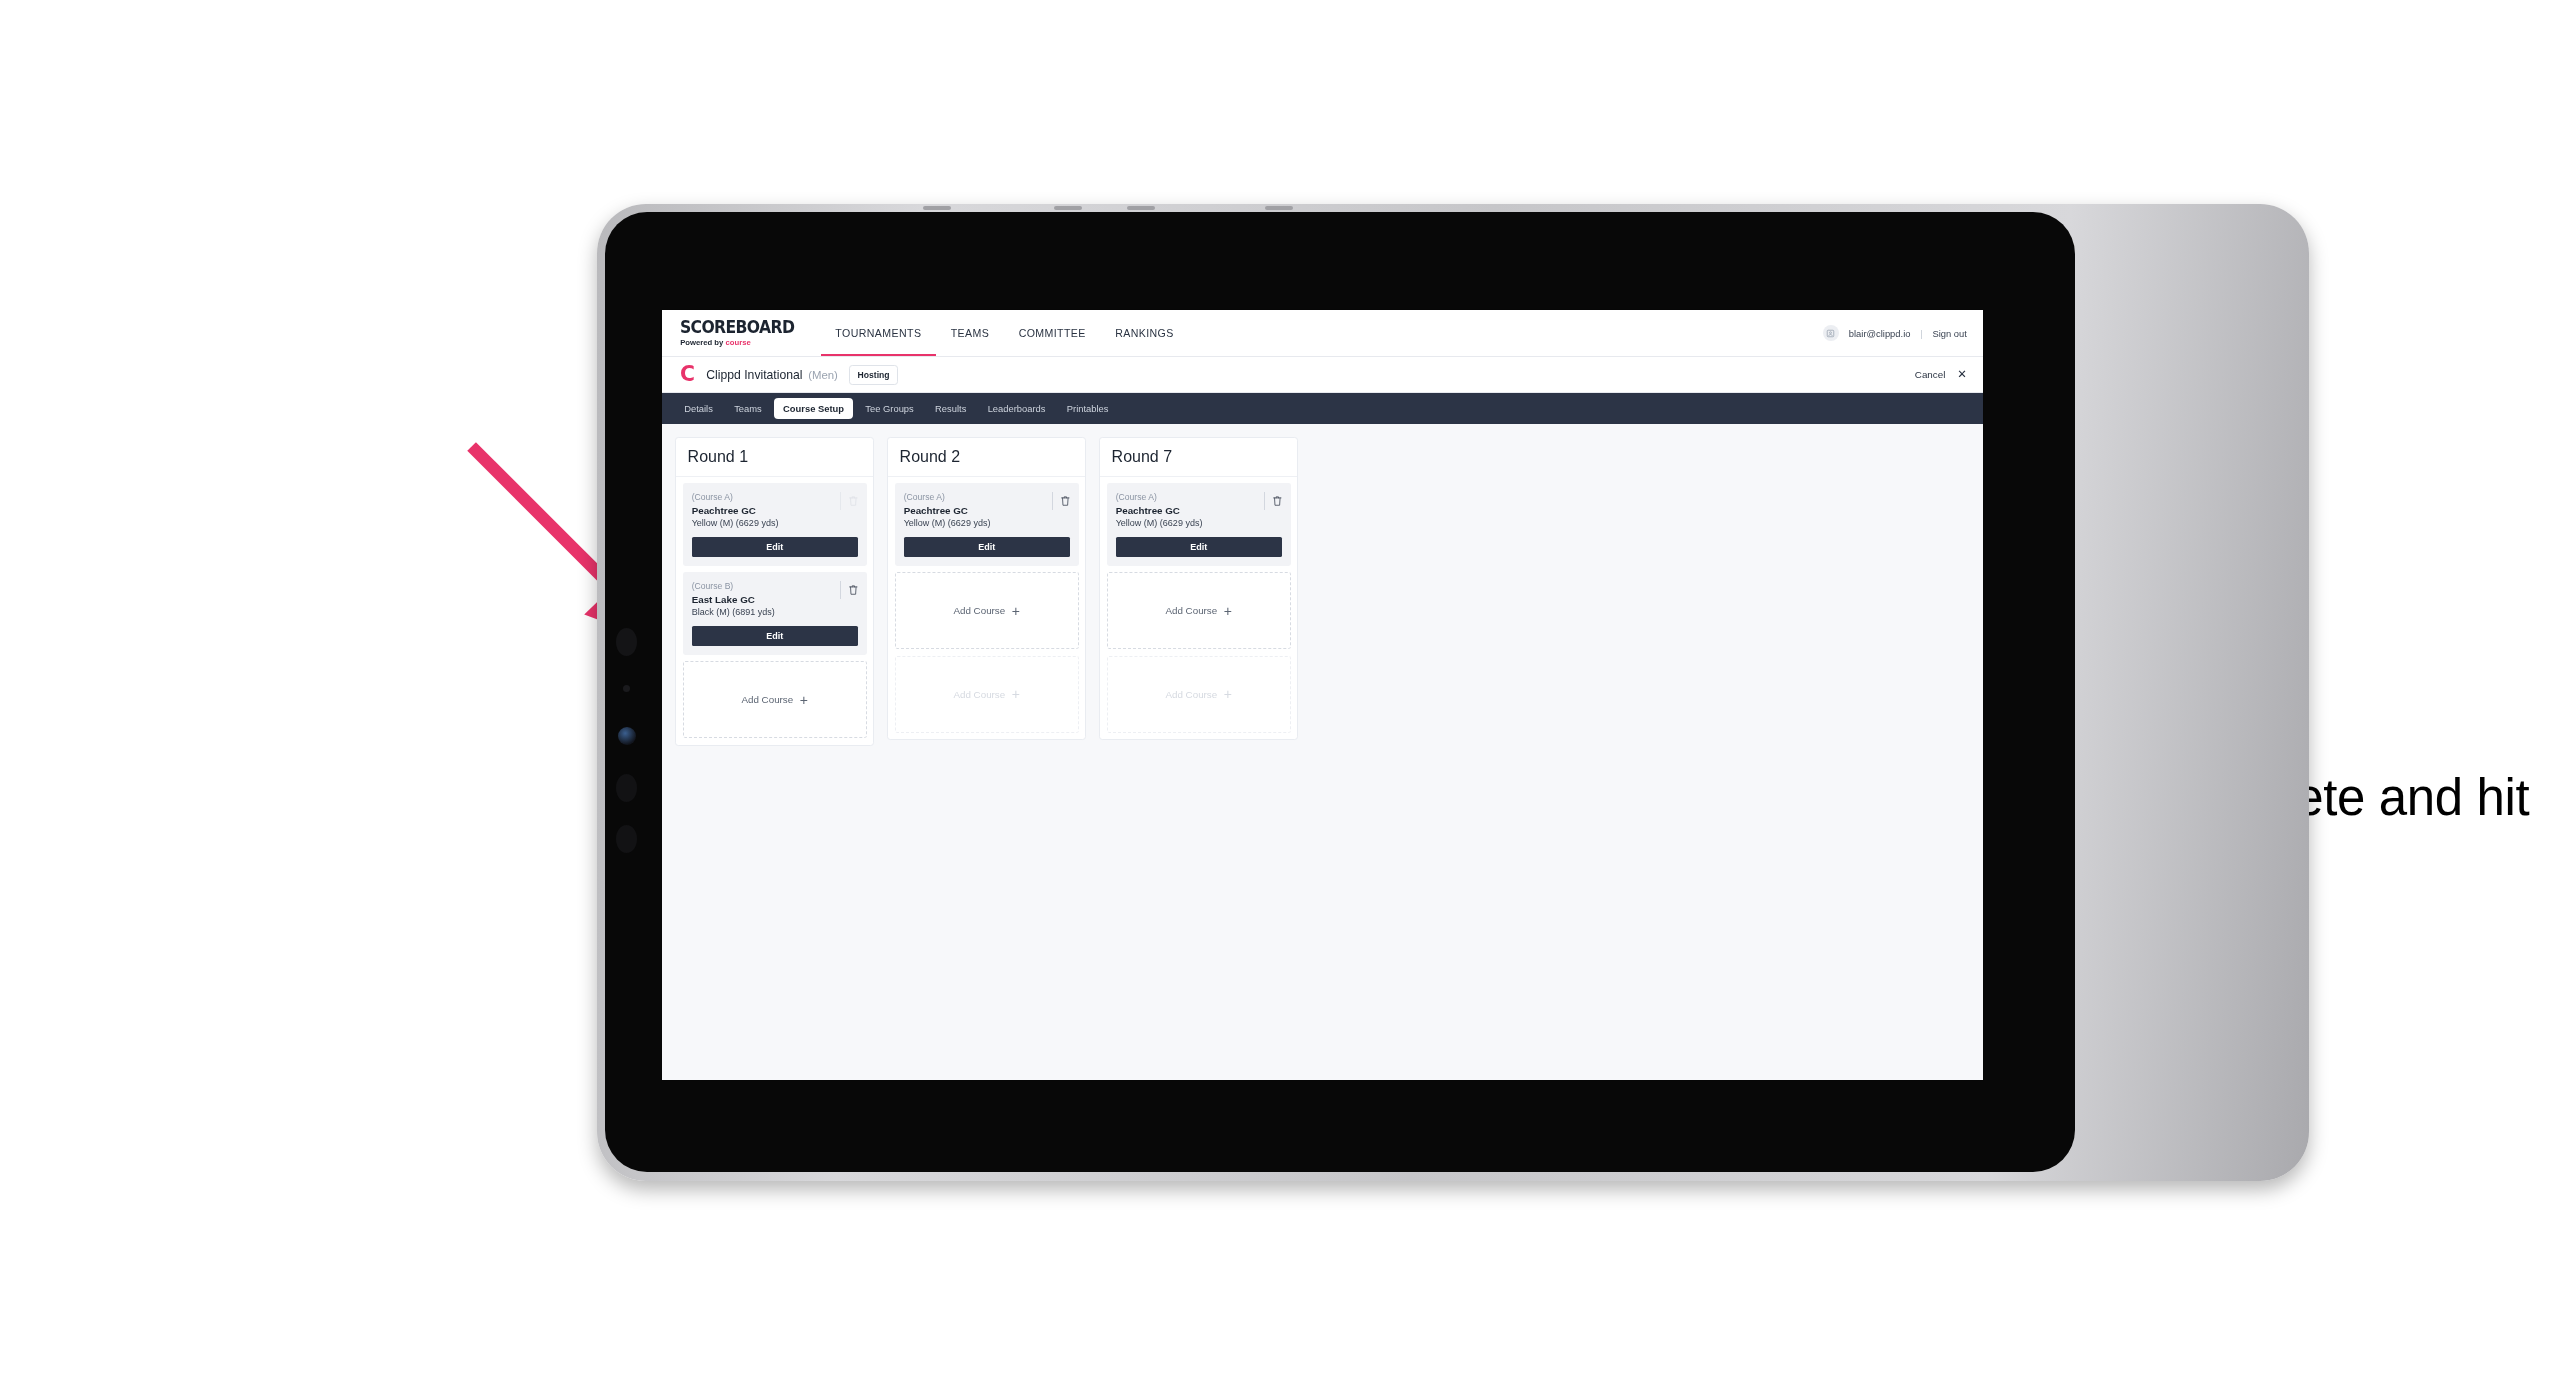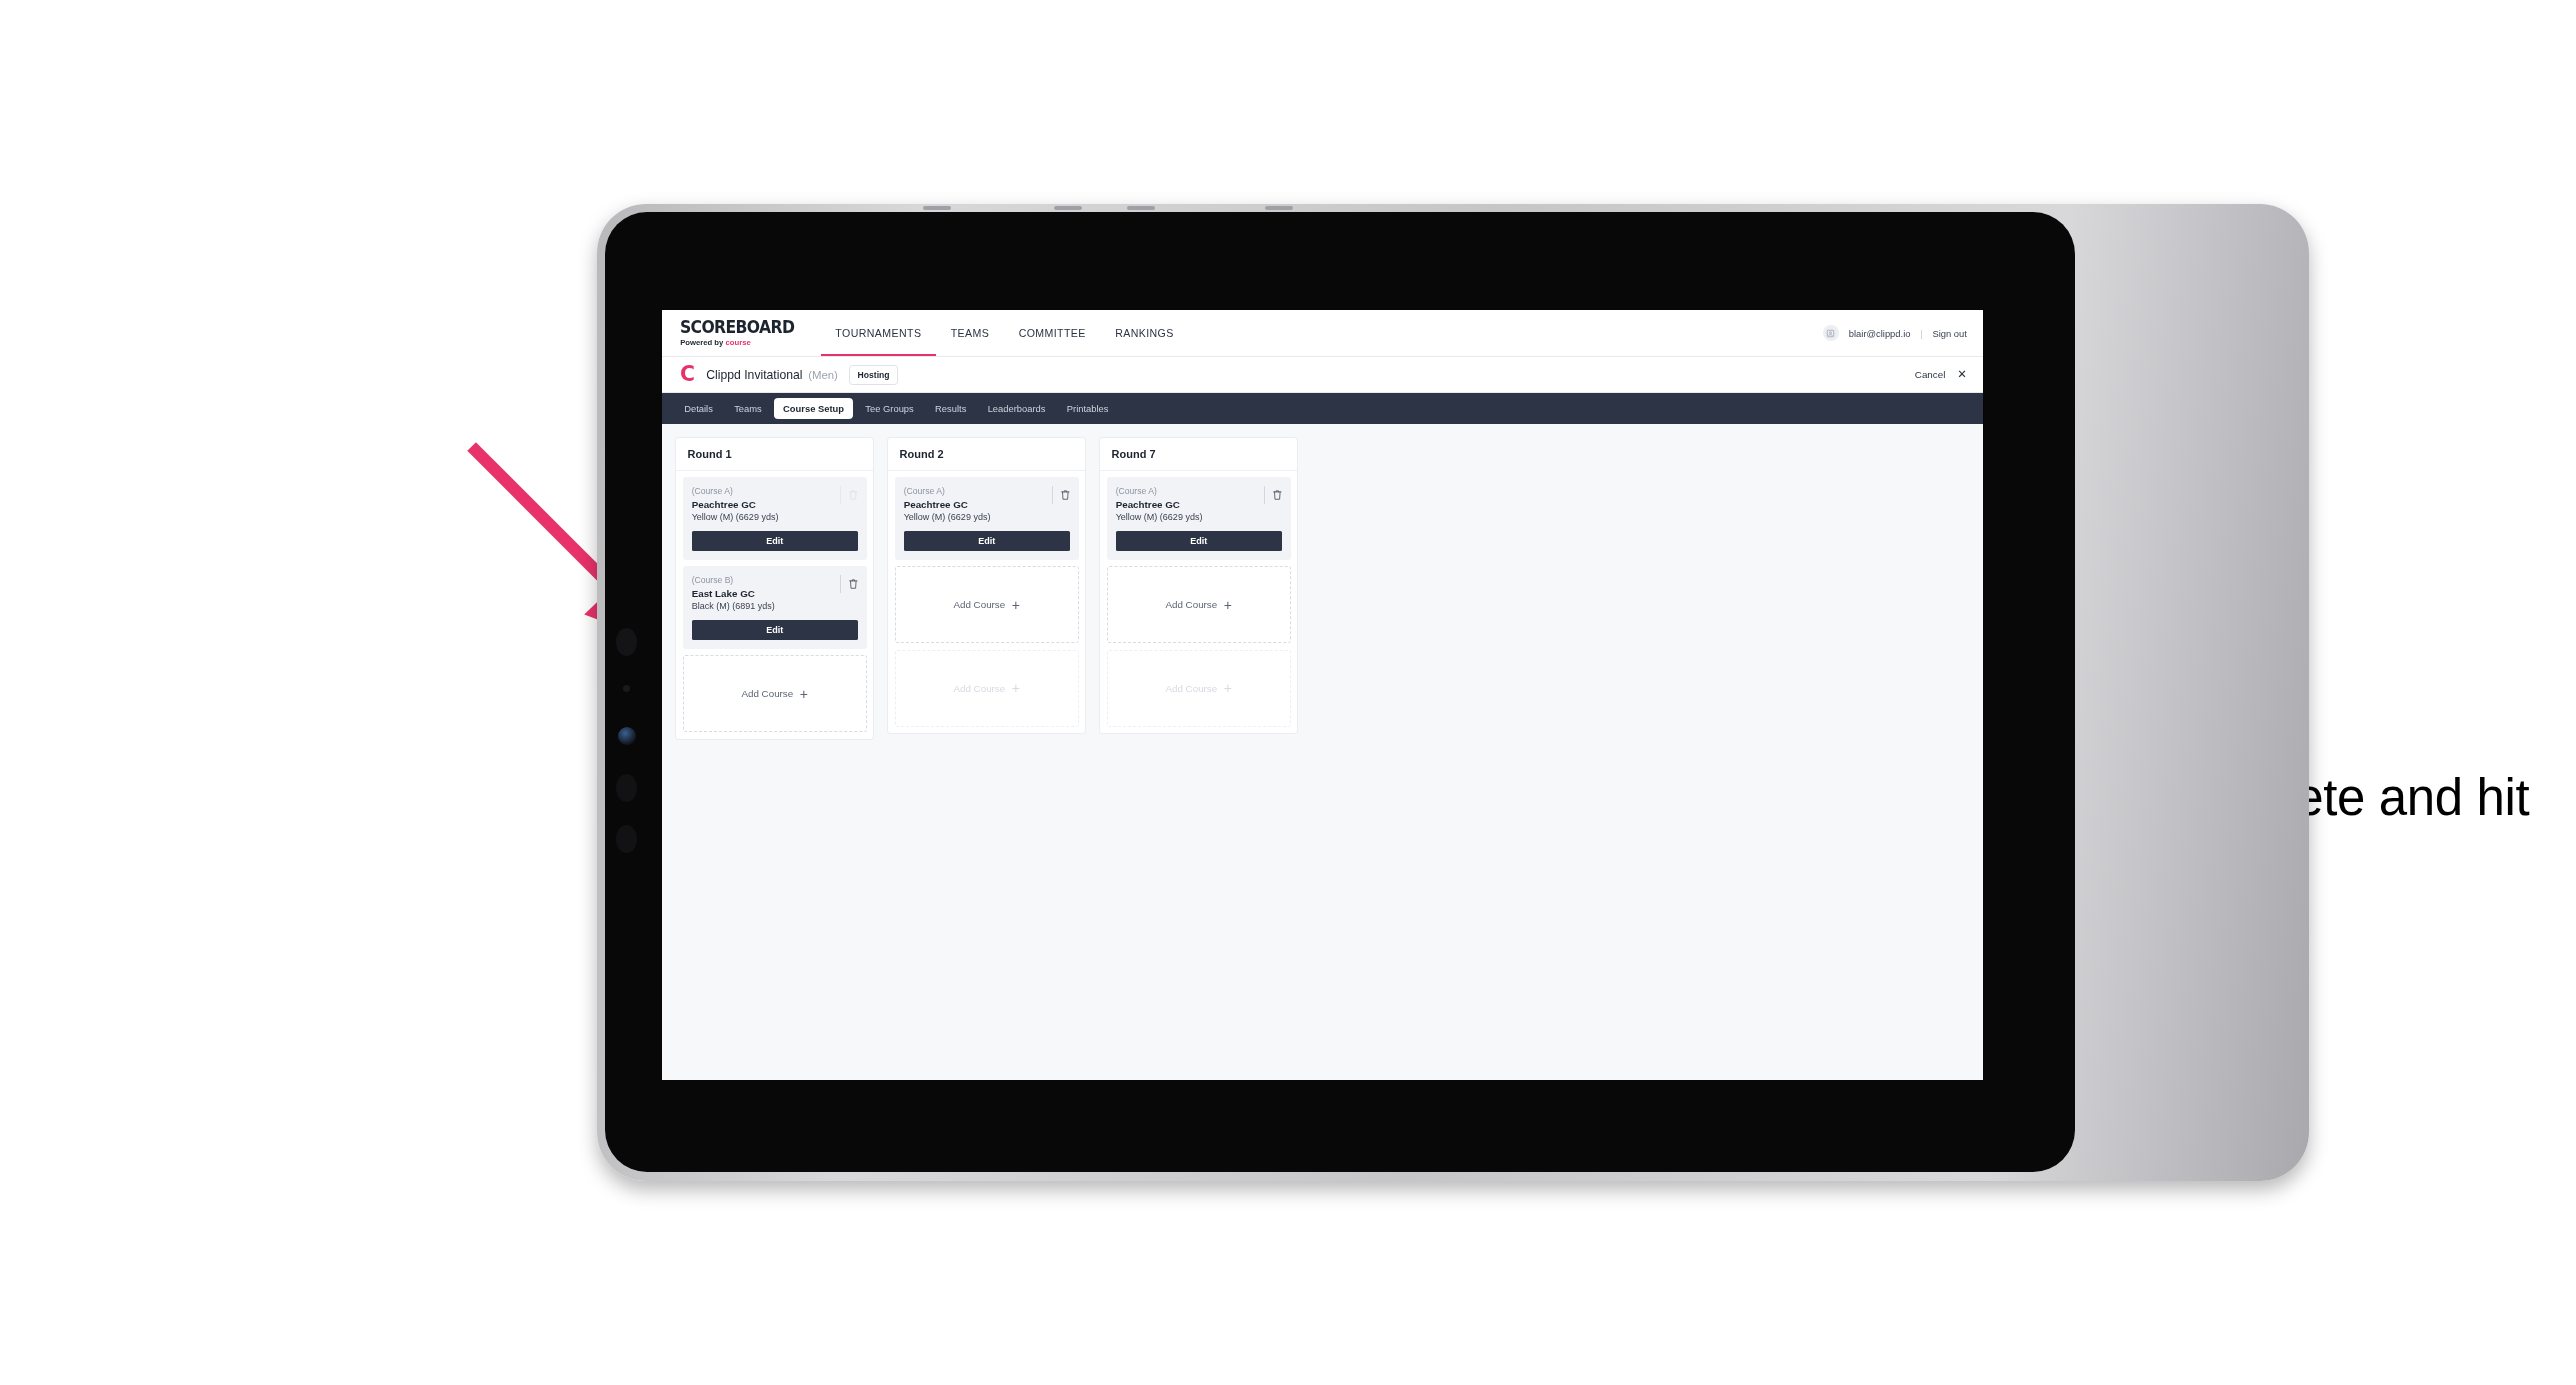--- a/index.html
+++ b/index.html
@@ -238,22 +238,22 @@
 
   .round-col {
     width: 199px;
     background: #ffffff;
     border: 0.8px solid #e9ecf1;
     border-radius: 3.3px;
     flex: 0 0 auto;
   }
   .round-head {
     padding: 9.8px 11.4px;
-    font-size: 11px;
-    font-weight: 700;
+    font-size: 16px;
+    font-weight: 400;
     color: #1c2430;
     border-bottom: 0.8px solid #eef0f4;
   }
   .round-body { padding: 6.5px; }
 
   .course-card {
     background: #f2f3f6;
     border-radius: 2.4px;
     padding: 9px 9px 8.2px 9px;
     margin-bottom: 6.5px;

